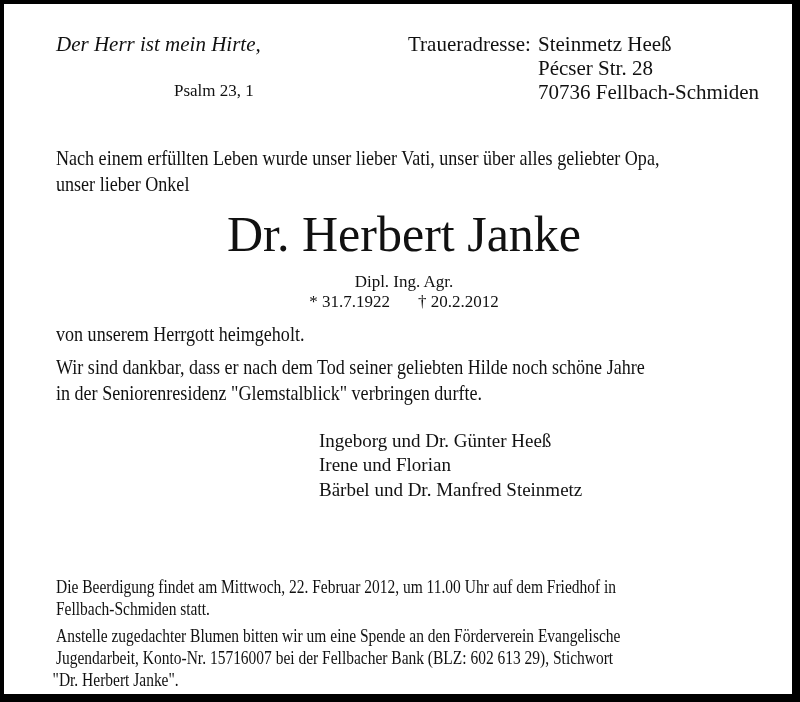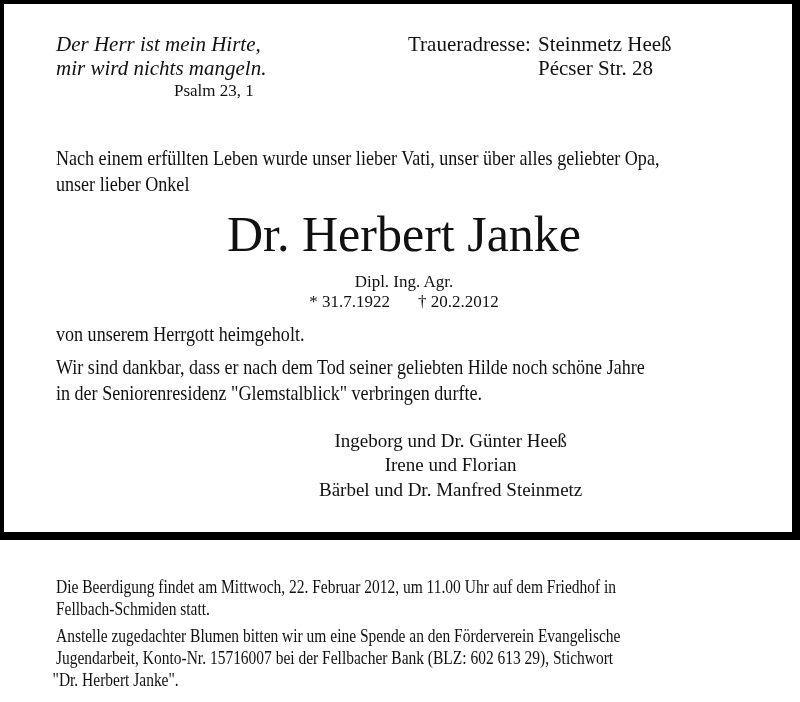--- a/index.html
+++ b/index.html
@@ -1,53 +1,53 @@
 <!DOCTYPE html>
 <html><head>
 <meta charset="utf-8">
 <style>
   html, body { margin: 0; padding: 0; background: #ffffff; }
   body { width: 800px; height: 702px; position: relative; overflow: hidden;
          font-family: "Liberation Serif", "DejaVu Serif", serif; color: #111; }
-  .frame { position: absolute; left: 0; top: 0; width: 800px; height: 540px; box-sizing: border-box;
+  .frame { position: absolute; left: 0; top: 0; width: 800px; height: 702px; box-sizing: border-box;
            border-left: 4px solid #000; border-top: 4px solid #000;
            border-right: 8px solid #000; border-bottom: 8px solid #000; background: #fff; }
   .abs { position: absolute; white-space: nowrap; }
   .quote { left: 52px; top: 28px; font-style: italic; font-size: 21px; line-height: 24px; }
   .psalm { left: 170px; top: 77px; font-size: 17px; }
   .addr-label { left: 404px; top: 28px; font-size: 21px; line-height: 24px; }
   .addr { left: 534px; top: 28px; font-size: 21px; line-height: 24px; }
   .cond { transform-origin: left top; transform: scaleX(0.86); }
   .intro { left: 52px; top: 141px; font-size: 21px; line-height: 26px; }
   .name { left: 0; width: 800px; top: 200px; text-align: center; font-size: 50px; line-height: 60px; }
   .title { left: 0; width: 800px; top: 268px; text-align: center; font-size: 17px; line-height: 20px; }
   .dates { left: 0; width: 800px; top: 288px; text-align: center; font-size: 17px; line-height: 20px; }
   .dates span.gap { display: inline-block; width: 28px; }
   .p1 { left: 52px; top: 317px; font-size: 21px; line-height: 26px; }
   .p2 { left: 52px; top: 350px; font-size: 21px; line-height: 26px; }
-  .family { left: 315px; top: 425px; font-size: 19px; line-height: 24.4px; text-align: center; }
+  .family { left: 315px; top: 425px; font-size: 19px; line-height: 24.4px; }
   .funeral { left: 52px; top: 572px; font-size: 18px; line-height: 22px; }
   .donation { left: 52px; top: 621px; font-size: 18px; line-height: 22px; }
   .line { display: block; }
 </style>
 </head>
 <body>
 
 <div class="frame">
 
   <div class="abs quote">
     <span class="line">Der Herr ist mein Hirte,</span>
-    <span class="line">mir wird nichts mangeln.</span>
   </div>
   <div class="abs psalm">Psalm 23, 1</div>
 
   <div class="abs addr-label">Traueradresse:</div>
   <div class="abs addr">
     <span class="line">Steinmetz Heeß</span>
     <span class="line">Pécser Str. 28</span>
+    <span class="line">70736 Fellbach-Schmiden</span>
   </div>
 
   <div class="abs intro cond">
     <span class="line">Nach einem erfüllten Leben wurde unser lieber Vati, unser über alles geliebter Opa,</span>
     <span class="line">unser lieber Onkel</span>
   </div>
 
   <div class="abs name">Dr. Herbert Janke</div>
   <div class="abs title">Dipl. Ing. Agr.</div>
   <div class="abs dates">

